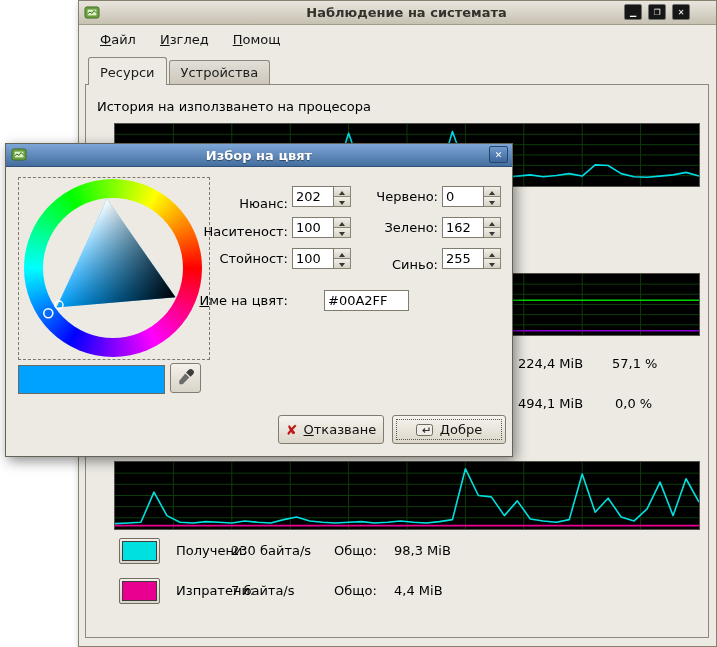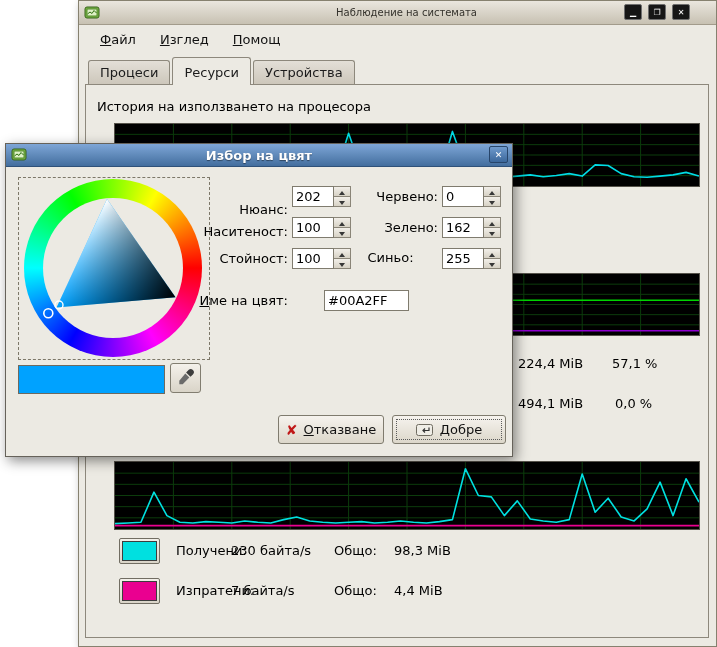--- a/index.html
+++ b/index.html
@@ -17,21 +17,21 @@
     background:#eceae3;border:1px solid #86816f;
     box-shadow:2px 3px 8px rgba(0,0,0,.28);
   }
   .titlebar{
     position:relative;height:23px;
     background:linear-gradient(#eae6de,#c7c1b2);
     border-bottom:1px solid #a29b8b;display:flex;align-items:center;
   }
   .titlebar .title{
     position:absolute;left:0;right:0;text-align:center;
-    font-weight:normal;color:#34322c;font-size:10px;margin-left:18px;
+    font-weight:bold;color:#34322c;font-size:13px;margin-left:18px;
   }
   .app-icon{margin-left:5px;z-index:2;display:inline-flex;}
   .winbtns{position:absolute;right:26px;top:3px;display:flex;gap:6px;z-index:3;}
   .winbtn{
     width:18px;height:16px;background:#161616;border:1px solid #6e6e6e;
     color:#fff;font-size:8px;line-height:13px;text-align:center;padding:0;border-radius:2px;
   }
   .menubar{display:flex;align-items:flex-start;padding:4px 0 3px 12px;gap:6px;}
   .menu-item{padding:3px 9px;color:#121212;}
 
@@ -146,21 +146,20 @@
   </div>
 
   <div class="menubar">
     <span class="menu-item mn"><u>Ф</u>айл</span>
     <span class="menu-item mn"><u>И</u>зглед</span>
     <span class="menu-item mn"><u>П</u>омощ</span>
   </div>
 
   <div class="notebook">
     <div class="tabs">
-      <div class="tab">Процеси</div>
       <div class="tab active">Ресурси</div>
       <div class="tab">Устройства</div>
     </div>
 
     <div class="panel">
       <div class="section-title">История на използването на процесора</div>
 
       <div class="chart" id="cpu-chart">
         <svg viewBox="0 0 100 100" preserveAspectRatio="none">
             <line class="grid" x1="0" x2="100" y1="16.67" y2="16.67"></line>
@@ -288,21 +287,21 @@
   </div>
 
   <div class="preview" id="color-preview" style="background: rgb(0, 162, 255);"></div>
   <button class="tool-btn">
     <svg width="18" height="18" viewBox="0 0 18 18">
       <path d="M11.5 2 a3 3 0 0 1 4.4 4.4 l-2.4 2.4 -4.4 -4.4 z" fill="#3d3d3d"></path>
       <path d="M8.3 5.6 l4 4 -6.6 6.6 H2.3 v-3.4 z" fill="#6b6b6b"></path>
     </svg>
   </button>
 
-  <span class="flabel lcol" style="top:58px;">Нюанс:</span>
+  <span class="flabel lcol" style="top:52px;">Нюанс:</span>
   <span class="spinfield lcol" style="top:42px;">
     <input class="entry" value="202" style="">
     <span class="spincol">
       <button class="spinbtn">
           <i class="arr-up"></i>
         </button>
       <button class="spinbtn">
           <i class="arr-down"></i>
         </button>
     </span>
@@ -353,21 +352,21 @@
     <span class="spincol">
       <button class="spinbtn">
           <i class="arr-up"></i>
         </button>
       <button class="spinbtn">
           <i class="arr-down"></i>
         </button>
     </span>
   </span>
 
-  <span class="flabel rcol" style="top:106px;text-align:center;">Синьо:</span>
+  <span class="flabel rcol" style="top:113px;">Синьо:</span>
   <span class="spinfield rcol" style="top:104px;">
     <input class="entry" value="255" style="">
     <span class="spincol">
       <button class="spinbtn">
           <i class="arr-up"></i>
         </button>
       <button class="spinbtn">
           <i class="arr-down"></i>
         </button>
     </span>

